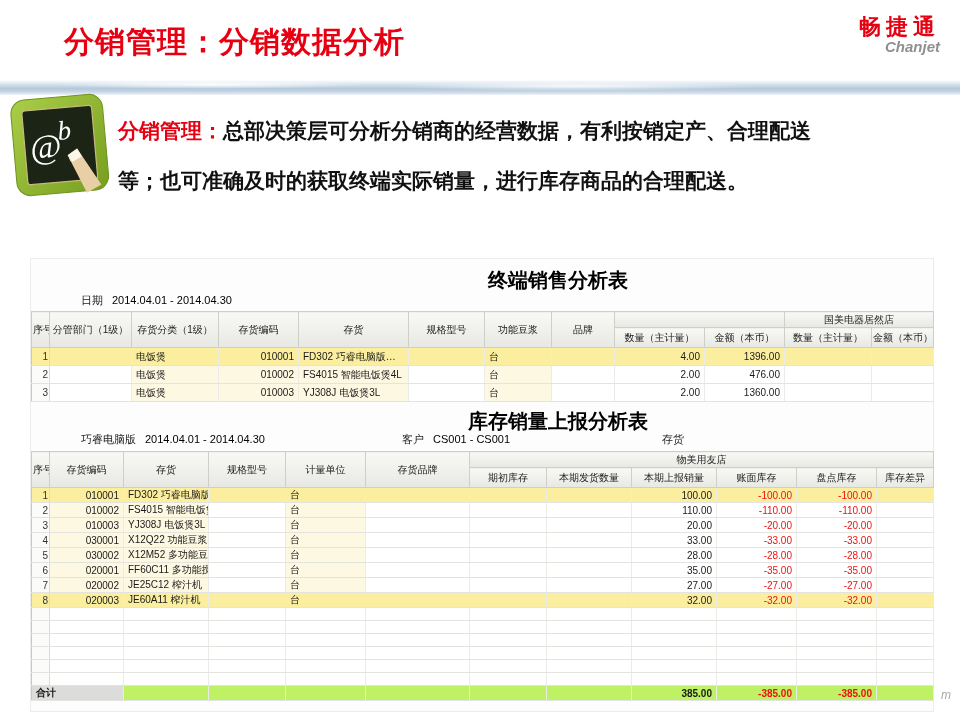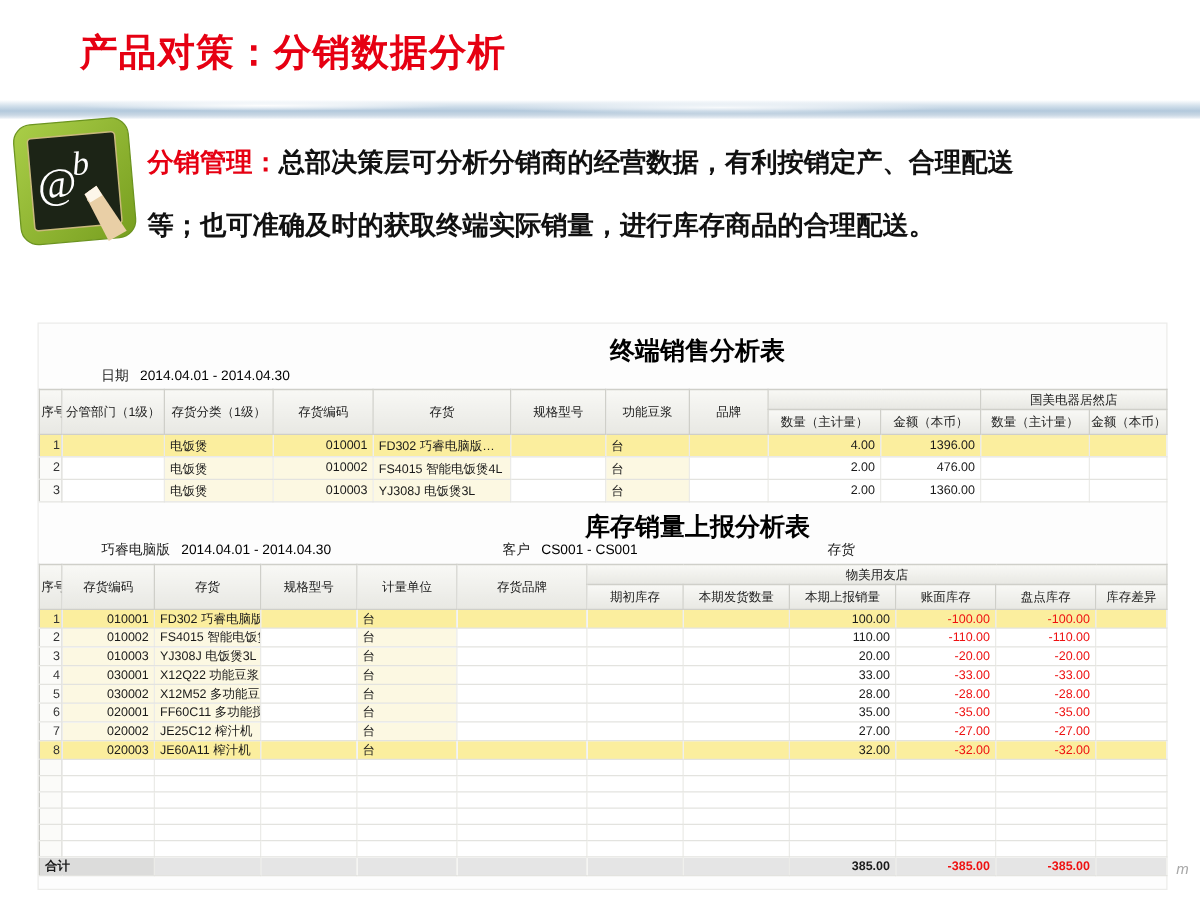--- a/index.html
+++ b/index.html
@@ -52,32 +52,36 @@
   .grid td{border-right:1px solid #ebebe8;border-bottom:1px solid #e3e3df;padding:0 4px;
            white-space:nowrap;overflow:hidden;}
   #grid1 tbody td{height:17px;}
   #grid2 tbody td{height:14px;}
   #grid2 tr.empty td{height:12px;}
   .grid td.seq{text-align:center;padding:0 1px;color:#333;background:#fbfbf9;border-right:1px solid #dcdcd7;}
   .grid td.num{text-align:right;}
   .grid td.red{color:#ee1111;}
   .grid tr.hl td{background:#fbee9e;}
   .grid td.cream{background:#fcf8e2;}
-  .grid tr.total td{background:#e5e5e5;border-top:1px solid #b9b9b6;font-weight:bold;height:17px;}
+  .grid tr.total td{background:#bef264;border-top:1px solid #b9b9b6;font-weight:bold;height:17px;}
   .grid tr.total td.tlabel{text-align:left;background:#dcdcdb;}
 
   .watermark{position:absolute;left:941px;top:688px;font-size:12px;color:#a8a8a8;font-style:italic;}
 </style>
 </head>
 <body>
 
 <div class="slide">
 
-  <div class="slide-title">产品对策：分销数据分析</div>
-
+  <div class="slide-title">分销管理：分销数据分析</div>
+
+  <div class="logo">
+    <div class="logo-cn">畅捷通</div>
+    <div class="logo-en">Chanjet</div>
+  </div>
 
   <div class="band"></div>
 
   <div class="board-icon">
     <svg width="112" height="118" viewBox="0 0 112 118">
       <defs>
         <linearGradient id="gGreen" x1="0" y1="0" x2="1" y2="1">
           <stop offset="0" stop-color="#aace48"></stop>
             <stop offset="1" stop-color="#779e1f"></stop>
         </linearGradient>

